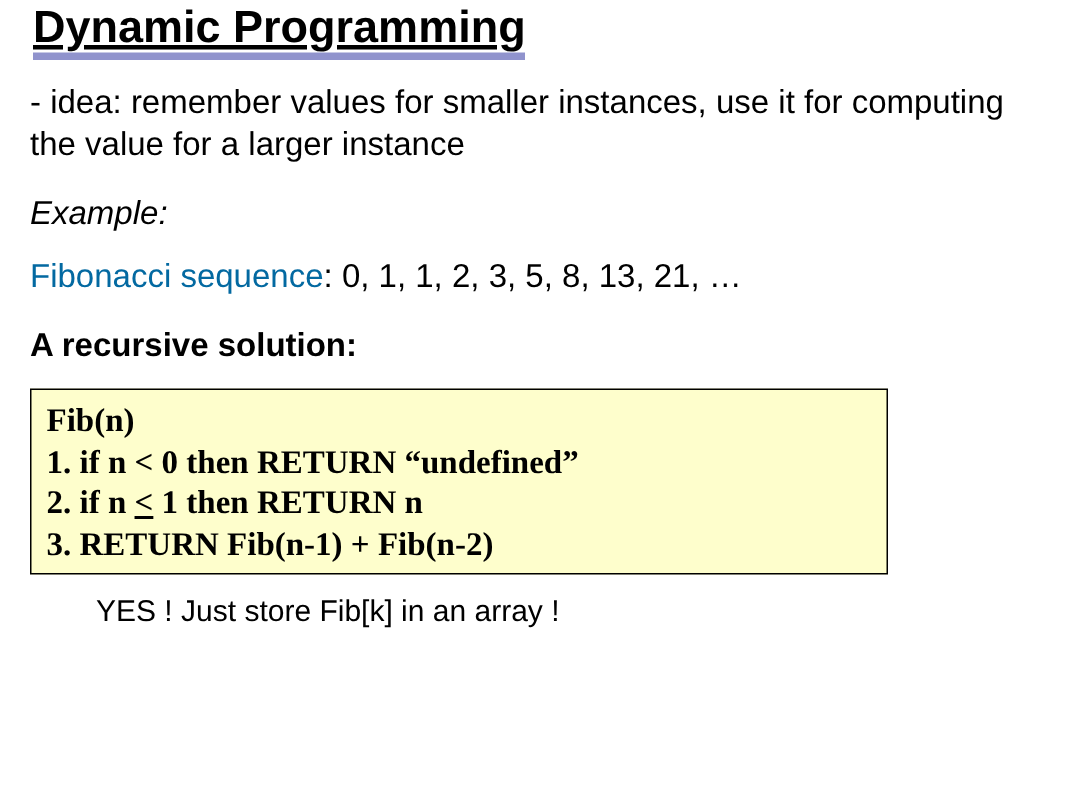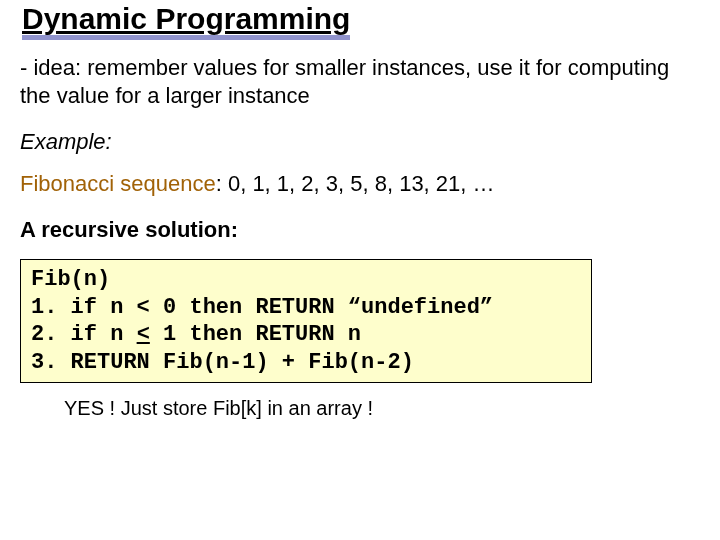--- a/index.html
+++ b/index.html
@@ -35,34 +35,34 @@
   .example-label {
     font-size: 22px;
     margin: 20px 0 16px 0;
     font-style: italic;
   }
   .fib-line {
     font-size: 22px;
     margin: 0 0 20px 0;
   }
   .fib-label {
-    color: #a16207;
+    color: #0369a1;
   }
   .fib-values {
     font-family: Arial, Helvetica, sans-serif;
   }
   .rec-label {
     font-size: 22px;
     margin: 0 0 16px 0;
     font-weight: bold;
   }
   .codebox {
     background: #fefecc;
     border: 1px solid #000;
-    font-family: Liberation Mono, monospace;
+    font-family: Liberation Serif, serif;
     font-size: 22px;
     font-weight: bold;
     padding: 6px 10px 6px 10px;
     line-height: 1.25;
     width: 550px;
     margin: 0 0 14px 0;
     display: block;
   }
   .codebox .line {
     display: block;

